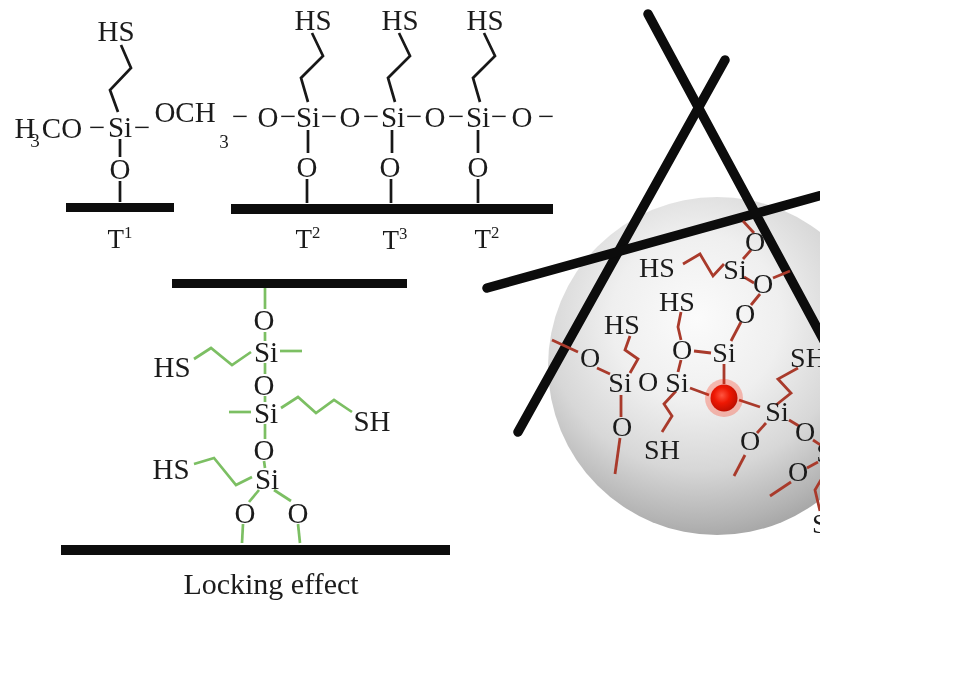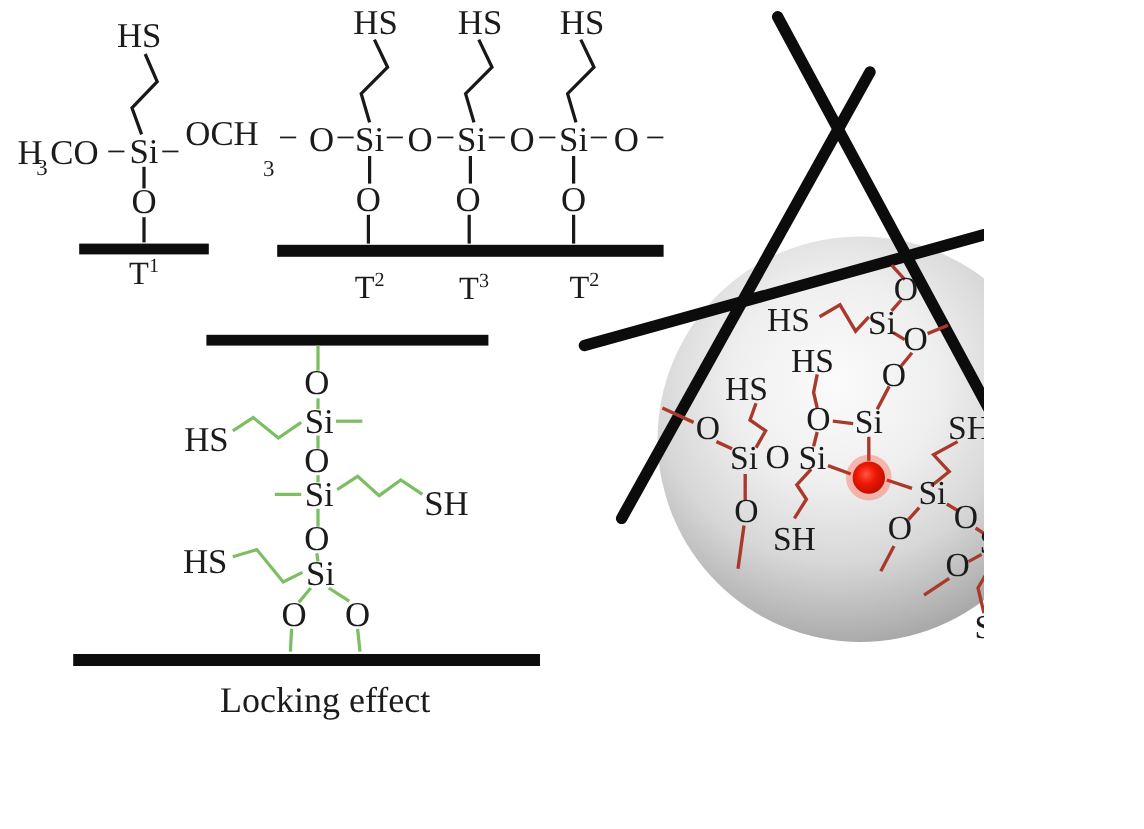--- a/index.html
+++ b/index.html
@@ -123,21 +123,21 @@
   <span class="al" style="left:116px;top:31px">HS</span>
   <span class="al" style="left:25px;top:128px">H</span>
   <span class="al sub" style="left:35px;top:140px">3</span>
   <span class="al" style="left:62px;top:128px">CO</span>
   <span class="al" style="left:97px;top:127px">−</span>
   <span class="al" style="left:120px;top:127px">Si</span>
   <span class="al" style="left:142px;top:127px">−</span>
   <span class="al" style="left:185px;top:112px">OCH</span>
   <span class="al sub" style="left:224px;top:141px">3</span>
   <span class="al" style="left:120px;top:169px">O</span>
-  <span class="al tl" style="left:120px;top:228px">T<sup>1</sup></span>
+  <span class="al tl" style="left:120px;top:239px">T<sup>1</sup></span>
 
   <span class="al" style="left:313px;top:20px">HS</span>
   <span class="al" style="left:400px;top:20px">HS</span>
   <span class="al" style="left:485px;top:20px">HS</span>
 
   <span class="al" style="left:240px;top:116px">−</span>
   <span class="al" style="left:268px;top:117px">O</span>
   <span class="al" style="left:288px;top:116px">−</span>
   <span class="al" style="left:308px;top:117px">Si</span>
   <span class="al" style="left:329px;top:116px">−</span>

